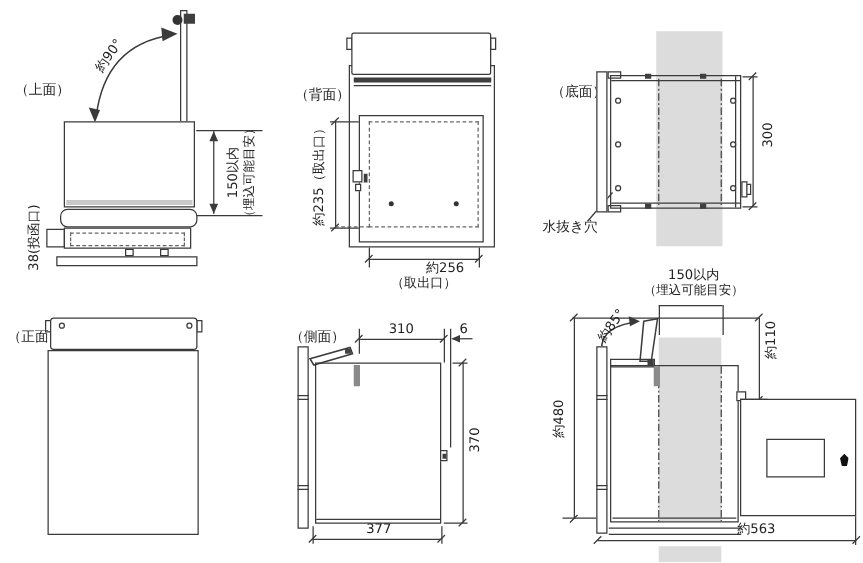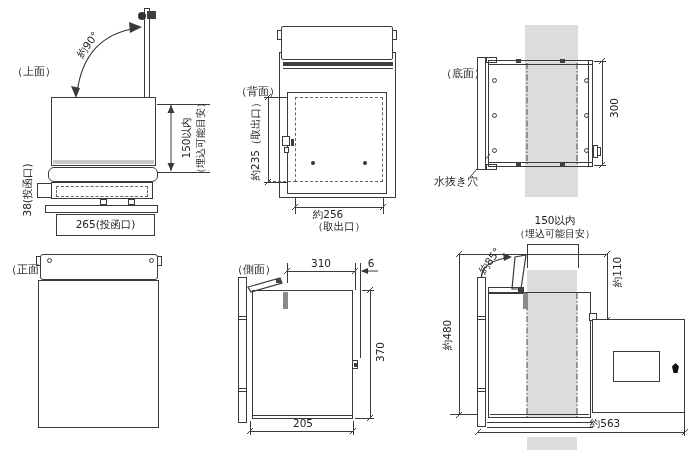--- a/index.html
+++ b/index.html
@@ -70,30 +70,27 @@
   <div class="a txt" style="left:88px;top:45px;transform:translate(-50%,-50%) rotate(-55deg)">約90°</div>
   <div class="a b w" style="left:51px;top:97px;width:105px;height:69px"></div>
   <div class="a" style="left:53px;top:160px;width:101px;height:4px;background:#c9c9c9"></div>
   <div class="a b w" style="left:48px;top:167px;width:110px;height:15px;border-radius:6px"></div>
   <div class="a t" style="left:37px;top:183px;width:15px;height:15px"></div>
   <div class="a t" style="left:51px;top:182px;width:102px;height:17px"></div>
   <div class="a dash" style="left:56px;top:186px;width:92px;height:11px"></div>
   <div class="a t" style="left:100px;top:199px;width:7px;height:6px"></div>
   <div class="a t" style="left:128px;top:199px;width:7px;height:6px"></div>
   <div class="a t" style="left:45px;top:205px;width:113px;height:8px"></div>
-  <div class="a t" style="left:56px;top:214px;width:99px;height:22px;display:flex;align-items:center;justify-content:center">
-    <span class="txt" style="position:static;transform:none">265(投函口)</span>
-  </div>
   <div class="a vtxt" style="left:28px;top:190px">38(投函口)</div>
   <div class="a hl" style="left:157px;top:104px;width:53px"></div>
   <div class="a hl" style="left:157px;top:172px;width:53px"></div>
   <div class="a vtxt" style="left:187px;top:138px">150以内</div>
   <div class="a vtxt s10" style="left:200px;top:138px">（埋込可能目安）</div>
 
-  <div class="a lbl" style="left:236px;top:84px">（背面）</div>
+  <div class="a lbl" style="left:236px;top:68px">（背面）</div>
   <div class="a b" style="left:279px;top:52px;width:117px;height:146px"></div>
   <div class="a t" style="left:277px;top:30px;width:5px;height:10px"></div>
   <div class="a t" style="left:392px;top:30px;width:5px;height:10px"></div>
   <div class="a b w" style="left:281px;top:26px;width:112px;height:34px;border-radius:2px"></div>
   <div class="a dk" style="left:283px;top:62px;width:110px;height:4px"></div>
   <div class="a hl" style="left:283px;top:68px;width:110px"></div>
   <div class="a t" style="left:287px;top:92px;width:100px;height:102px"></div>
   <div class="a dash" style="left:295px;top:97px;width:88px;height:85px"></div>
   <div class="a" style="left:268px;top:181px;width:28px;height:0;border-top:1px dashed #666"></div>
   <div class="a t w" style="left:282px;top:136px;width:8px;height:10px"></div>
@@ -101,21 +98,21 @@
   <div class="a dk" style="left:291px;top:139px;width:3px;height:7px"></div>
   <div class="a dot" style="left:311px;top:161px;width:4px;height:4px"></div>
   <div class="a dot" style="left:363px;top:161px;width:4px;height:4px"></div>
   <div class="a hl" style="left:264px;top:97px;width:23px"></div>
   <div class="a hl" style="left:264px;top:182px;width:23px"></div>
   <div class="a vl" style="left:268px;top:97px;height:85px"></div>
   <div class="a vtxt" style="left:256px;top:139px">約235（取出口）</div>
   <div class="a vl" style="left:295px;top:198px;height:16px"></div>
   <div class="a vl" style="left:383px;top:198px;height:16px"></div>
   <div class="a hl" style="left:295px;top:207px;width:88px"></div>
-  <div class="a txt" style="left:328px;top:215px">約256</div>
+  <div class="a txt" style="left:356px;top:215px">約256</div>
   <div class="a txt" style="left:339px;top:227px">（取出口）</div>
 
   <div class="a lbl" style="left:441px;top:66px">（底面）</div>
   <div class="a t w" style="left:477px;top:57px;width:9px;height:113px"></div>
   <div class="a t" style="left:486px;top:57px;width:11px;height:6px"></div>
   <div class="a t" style="left:486px;top:164px;width:11px;height:6px"></div>
   <div class="a b" style="left:488px;top:60px;width:105px;height:107px"></div>
   <div class="a hl" style="left:489px;top:64px;width:103px"></div>
   <div class="a hl" style="left:489px;top:162px;width:103px"></div>
   <div class="a vl" style="left:588px;top:61px;height:105px"></div>
@@ -162,21 +159,21 @@
   <div class="a txt" style="left:321px;top:264px">310</div>
   <div class="a vl" style="left:360px;top:263px;height:95px"></div>
   <div class="a txt" style="left:371px;top:264px">6</div>
   <div class="a hl" style="left:362px;top:290px;width:12px"></div>
   <div class="a hl" style="left:355px;top:418px;width:19px"></div>
   <div class="a vl" style="left:370px;top:290px;height:128px"></div>
   <div class="a vtxt" style="left:381px;top:352px">370</div>
   <div class="a vl" style="left:250px;top:421px;height:14px"></div>
   <div class="a vl" style="left:353px;top:421px;height:14px"></div>
   <div class="a hl" style="left:250px;top:431px;width:103px"></div>
-  <div class="a txt" style="left:303px;top:424px">205</div>
+  <div class="a txt" style="left:303px;top:424px">377</div>
 
   <div class="a txt" style="left:555px;top:221px">150以内</div>
   <div class="a txt s10" style="left:555px;top:233px">（埋込可能目安）</div>
   <div class="a hl" style="left:527px;top:244px;width:51px"></div>
   <div class="a vl" style="left:527px;top:244px;height:24px"></div>
   <div class="a vl" style="left:578px;top:244px;height:24px"></div>
   <div class="a hl" style="left:458px;top:254px;width:149px"></div>
   <div class="a vl" style="left:459px;top:254px;height:161px"></div>
   <div class="a hl" style="left:450px;top:414px;width:28px"></div>
   <div class="a vtxt" style="left:448px;top:335px">約480</div>

